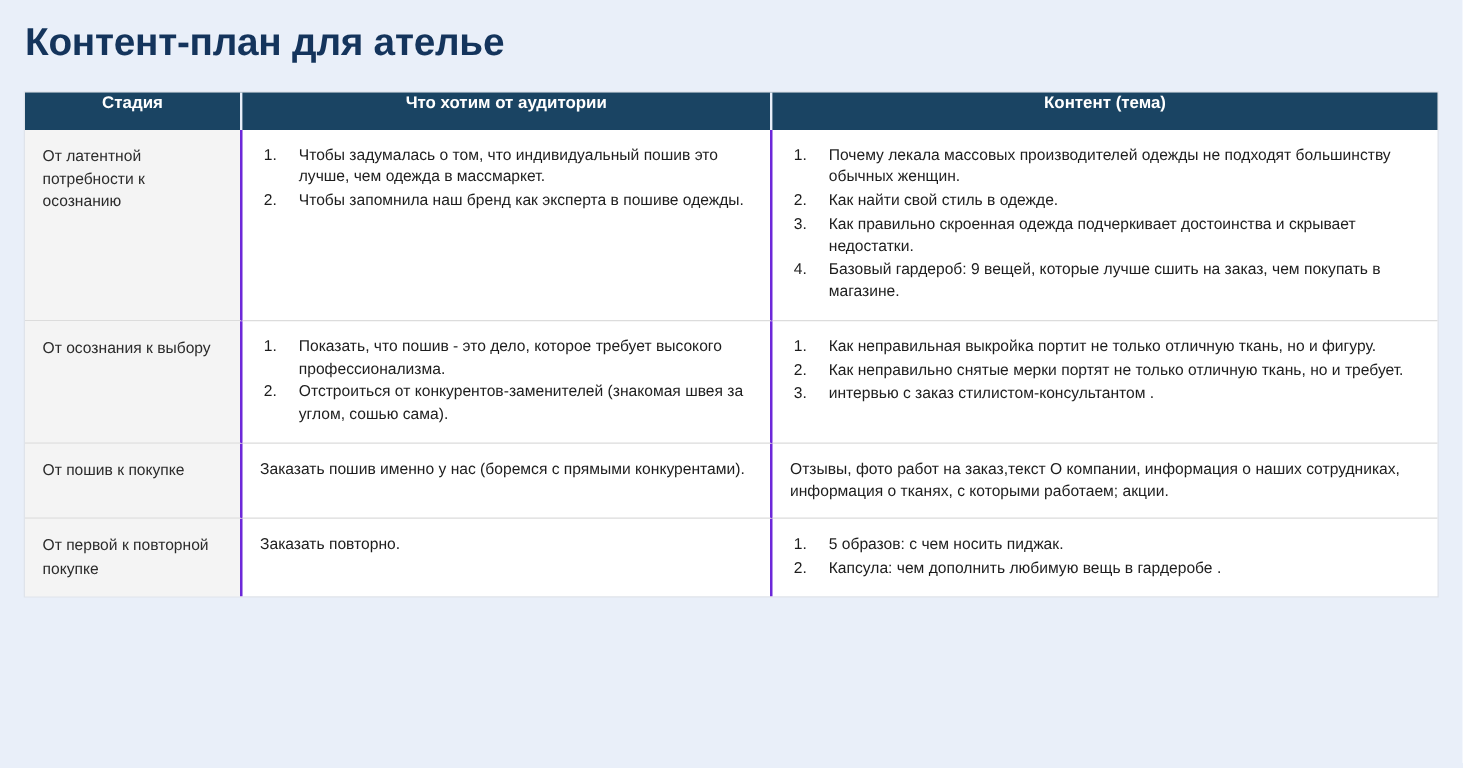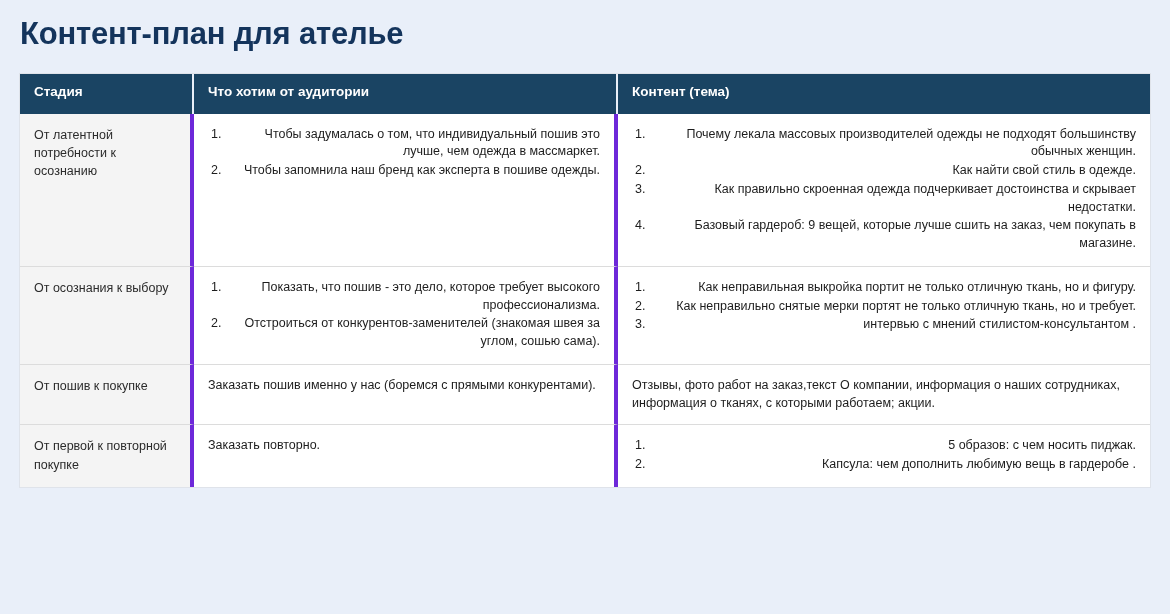--- a/index.html
+++ b/index.html
@@ -47,38 +47,38 @@
     table-layout: fixed;
     background: #ffffff;
     box-shadow: 0 0 0 1px #dfe3ea;
   }
 
   .content-table th {
     background: #1a4463;
     color: #ffffff;
     font-size: 13.5px;
     font-weight: bold;
-    text-align: left;
+    text-align: center;
     vertical-align: middle;
-    padding: 10px 14px 15px 14px;
+    padding: 0 14px 15px 14px;
     height: 22px;
     border-right: 2px solid #e9eff9;
     box-sizing: border-box;
   }
   .content-table th:last-child {
     border-right: none;
   }
 
   .content-table td {
     font-size: 12.5px;
     color: #1d1d1d;
     vertical-align: top;
     padding: 12px 14px 12px 14px;
     border-bottom: 1px solid #dcdcdc;
-    border-right: 4px solid #6d28d9;
+    border-right: 2px solid #6d28d9;
     box-sizing: border-box;
     line-height: 1.42;
   }
   .content-table td:last-child {
     border-right: none;
   }
   .content-table tr:last-child td {
     border-bottom: none;
   }
 
@@ -91,21 +91,20 @@
     color: #2b2b2b;
     font-size: 12.5px;
     line-height: 1.45;
   }
 
   ol.num-list {
     margin: 0;
     padding: 0;
     list-style: none;
     counter-reset: itm;
-    text-align: right;
   }
   ol.num-list > li {
     position: relative;
     counter-increment: itm;
     padding-left: 31px;
     margin-bottom: 1px;
   }
   ol.num-list > li::before {
     content: counter(itm) ".";
     position: absolute;
@@ -163,21 +162,21 @@
           <td>
             <ol class="num-list">
               <li>Показать, что пошив - это дело, которое требует высокого профессионализма.</li>
               <li>Отстроиться от конкурентов-заменителей (знакомая швея за углом, сошью сама).</li>
             </ol>
           </td>
           <td>
             <ol class="num-list">
               <li>Как неправильная выкройка портит не только отличную ткань, но и фигуру.</li>
               <li>Как неправильно снятые мерки портят не только отличную ткань, но и требует.</li>
-              <li>интервью с мнений стилистом-консультантом .</li>
+              <li>интервью с заказ стилистом-консультантом .</li>
             </ol>
           </td>
         </tr>
         <tr>
           <td class="stage-cell">От пошив к покупке</td>
           <td>
             <p class="plain-text">Заказать пошив именно у нас (боремся с прямыми конкурентами).</p>
           </td>
           <td>
             <p class="plain-text">Отзывы, фото работ на заказ,текст О компании, информация о наших сотрудниках, информация о тканях, с которыми работаем; акции.</p>

